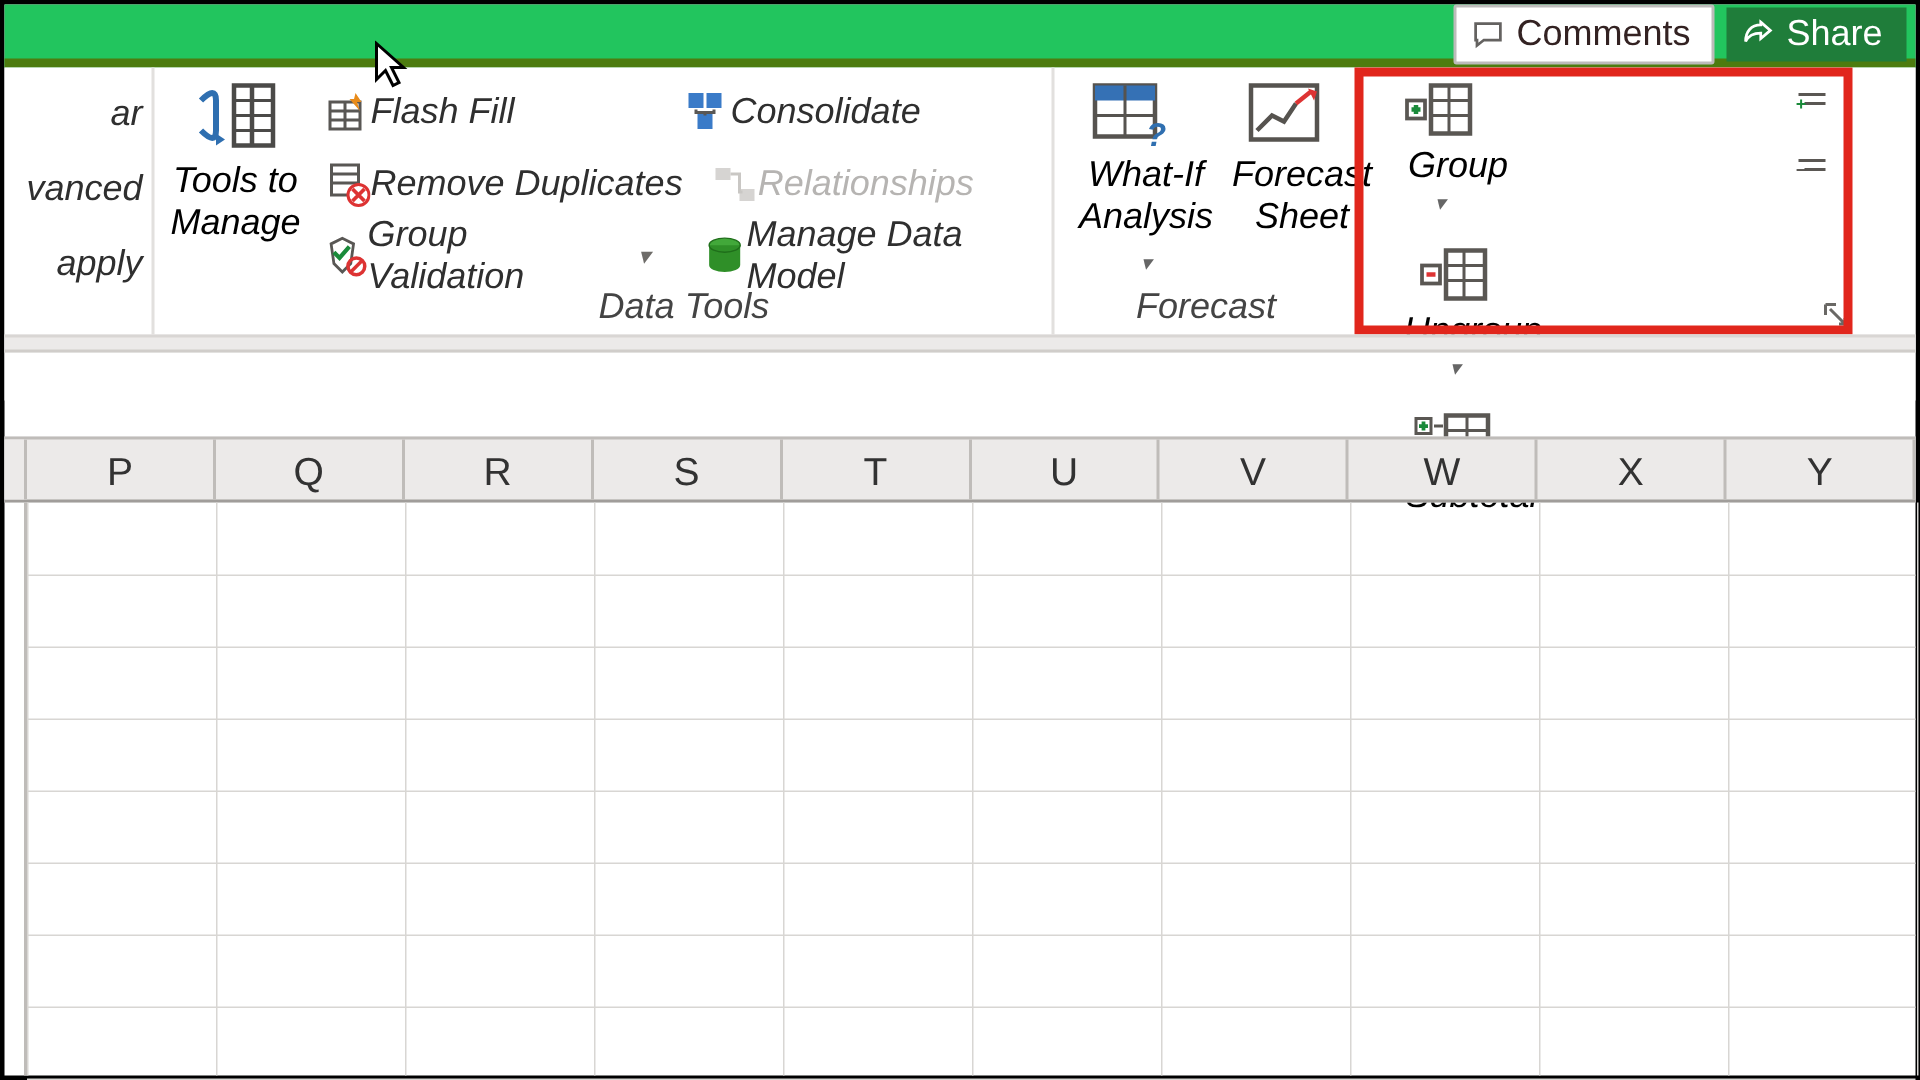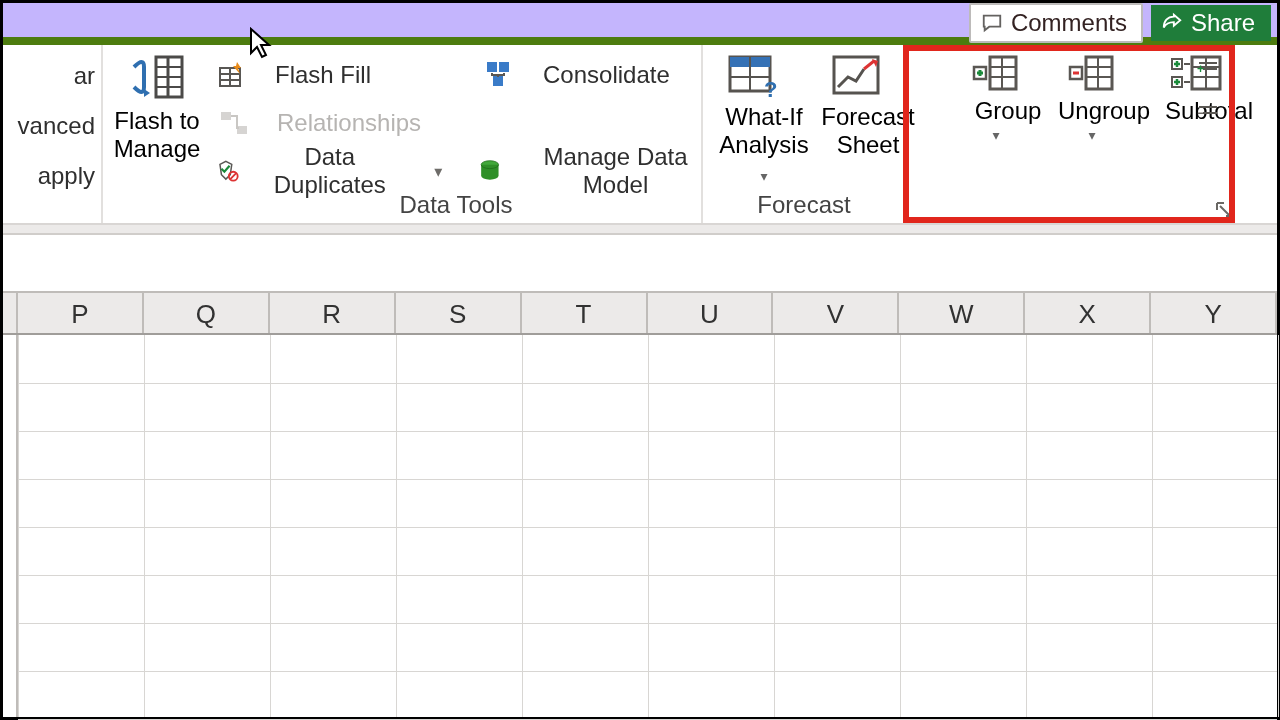--- a/index.html
+++ b/index.html
@@ -1,56 +1,56 @@
 <!DOCTYPE html>
 <html><head>
 <meta charset="utf-8">
 <style>
   * { box-sizing: border-box; margin: 0; padding: 0; }
   html, body { width: 1280px; height: 720px; overflow: hidden; font-family: "Segoe UI", Arial, sans-serif; background: #fff; }
   .frame { width: 1280px; height: 720px; border: 3px solid #000; position: relative; background: #fff; }
 
   
-  .titlebar { position: absolute; left:0; right:0; top:0; height: 42px; background: #c4b5fd; border-bottom: 8px solid #4d7c0f; }
+  .titlebar { position: absolute; left:0; right:0; top:0; height: 42px; background: #22c55e; border-bottom: 6px solid #4d7c0f; }
   .title-right { position: absolute; right: 6px; top: 4px; display: flex; gap: 8px; align-items:center; height: 32px;}
   .comments-btn { display:flex; align-items:center; gap:8px; border:2px solid #bdbbba; border-top-width:2px; border-radius:2px; padding:4px 14px 4px 10px; background:#fff; font-size:24px; color:#322; }
   .share-btn { display:flex; align-items:center; gap:8px; background:#1f7d3a; color:#fff; font-size:24px; padding:4px 16px 4px 10px; }
 
   
-  .ribbon { position:absolute; left:0; right:0; top:42px; height:222px; background:#fff; display:flex; }
+  .ribbon { position:absolute; left:0; right:0; top:42px; height:222px; background:#fff; display:flex;font-style:italic; }
   .ribbon-bottom { position:absolute; left:0; right:0; top:220px; height:12px; background:#eceae9; border-top:2px solid #d9d6d4; border-bottom:2px solid #d0cdca;}
   .group { height:178px; position:relative; }
   .group-sep { width:2px; background:#e2e0de; height:178px; }
   .group-label { position:absolute; bottom:4px; left:0; right:0; text-align:center; font-size:24px; color:#444; }
   .txt { font-size:24px; color:#2f2f2f; }
   .disabled { color:#b6b4b2; }
 
   
   .g-sort { width:98px; padding:6px 4px 0 0; }
   .g-sort .row { height:50px; display:flex; align-items:center; justify-content:flex-end; padding-right:2px; }
 
   
   .g-textcol { width:108px; display:flex; flex-direction:column; align-items:center; padding-top:8px;}
   .g-textcol .lbl { text-align:center; font-size:24px; line-height:28px; margin-top:6px;}
 
   
   .g-datatools { width:490px; padding:6px 0 0 6px;}
   .dt-row { display:flex; gap:18px; height:48px; align-items:center; }
-  .dt-item { display:flex; align-items:center; gap:28px;text-align:center; }
+  .dt-item { display:flex; align-items:center; gap:0; }
   .dt-item svg, .dt-item .ico { width:30px; height:30px; }
 
   
   .g-forecast { width:202px; display:flex; gap:8px; justify-content:center; padding-top:8px;}
   .big-btn { display:flex; flex-direction:column; align-items:center; width:96px;}
   .big-btn .lbl { text-align:center; font-size:24px; line-height:28px; margin-top:4px;padding-left:24px;}
   .chev { font-size:14px; color:#666; margin-top:2px;}
 
   
   .g-outline { width:332px; padding-top:8px; position:relative;}
-  .outline-row { display:flex; gap:20px; justify-content:flex-end; padding-left:20px;}
+  .outline-row { display:flex; gap:20px; justify-content:flex-end; padding-left:20px;flex-direction:column;}
   .red-box { position:absolute; border:6px solid #e1261c; pointer-events:none; left:-4px; top:0px; width:332px; height:178px;}
   .tiny-icons { position:absolute; right:18px; top:14px; display:flex; flex-direction:column; gap:28px;}
   .launcher { position:absolute; right:6px; bottom:4px; width:18px; height:18px;}
 
   
   .colhead { position:absolute; left:0; right:0; top:288px; height:44px; border-top:2px solid #bfbcb9; border-bottom:2px solid #a09d9a; background:#eceae9; display:flex; }
   .colhead .rowh { width:15px; border-right:2px solid #bfbcb9; background:#eceae9;}
   .colhead .ch { width:126px; text-align:center; font-size:26px; color:#323232; border-right:2px solid #bfbcb9; line-height:42px;}
   
   .grid { position:absolute; left:0; right:0; top:332px; bottom:0; }
@@ -100,21 +100,21 @@
     <div class="group g-textcol">
       <svg width="58" height="48" viewBox="0 0 58 48">
         <path d="M6 14 q10 -10 10 0 v20 q0 10 -10 0" fill="none" stroke="#2f6fb0" stroke-width="4"></path>
         <path d="M16 36 l6 4 -6 4z" fill="#2f6fb0"></path>
         <rect x="28" y="4" width="26" height="40" fill="#fff" stroke="#4b4a48" stroke-width="3"></rect>
         <line x1="40" y1="4" x2="40" y2="44" stroke="#4b4a48" stroke-width="3"></line>
         <line x1="28" y1="14" x2="54" y2="14" stroke="#4b4a48" stroke-width="2"></line>
         <line x1="28" y1="24" x2="54" y2="24" stroke="#4b4a48" stroke-width="2"></line>
         <line x1="28" y1="34" x2="54" y2="34" stroke="#4b4a48" stroke-width="2"></line>
       </svg>
-      <div class="lbl"><span>Flash to</span><br><span>Manage</span></div>
+      <div class="lbl"><span>Tools to</span><br><span>Manage</span></div>
     </div>
 
     <div class="group g-datatools">
       <div class="dt-row">
         <div class="dt-item">
           <svg class="ico" viewBox="0 0 30 30">
             <rect x="3" y="8" width="20" height="18" fill="#fff" stroke="#595754" stroke-width="2"></rect>
             <line x1="3" y1="14" x2="23" y2="14" stroke="#595754" stroke-width="2"></line>
             <line x1="3" y1="20" x2="23" y2="20" stroke="#595754" stroke-width="2"></line>
             <line x1="13" y1="8" x2="13" y2="26" stroke="#595754" stroke-width="2"></line>
@@ -126,38 +126,48 @@
           <svg class="ico" viewBox="0 0 30 30">
             <rect x="2" y="2" width="10" height="10" fill="#3a7bc8"></rect>
               <rect x="14" y="2" width="10" height="10" fill="#3a7bc8"></rect>
             <rect x="8" y="16" width="10" height="10" fill="#3a7bc8"></rect>
             <path d="M7 13 v2 h12 v-2 M13 15 v2" fill="none" stroke="#595754" stroke-width="2"></path>
           </svg>
           <span class="txt">Consolidate</span>
         </div>
       </div>
       <div class="dt-row">
+        <div class="dt-item">
+          <svg class="ico" viewBox="0 0 30 30">
+            <rect x="4" y="2" width="18" height="20" fill="#fff" stroke="#595754" stroke-width="2"></rect>
+            <line x1="4" y1="8" x2="22" y2="8" stroke="#595754" stroke-width="2"></line>
+              <line x1="4" y1="14" x2="22" y2="14" stroke="#595754" stroke-width="2"></line>
+            <circle cx="22" cy="22" r="7" fill="#fff" stroke="#d33" stroke-width="2"></circle>
+              <path d="M18 18 l8 8 M26 18 l-8 8" stroke="#d33" stroke-width="2.5"></path>
+          </svg>
+          <span class="txt">Remove Duplicates</span>
+        </div>
         <div class="dt-item" style="margin-left:2px">
           <svg class="ico" viewBox="0 0 30 30">
             <rect x="2" y="4" width="10" height="8" fill="#d6d4d2"></rect>
               <rect x="18" y="18" width="10" height="8" fill="#d6d4d2"></rect>
             <path d="M12 8 h6 v12 h2" fill="none" stroke="#c9c7c4" stroke-width="2"></path>
           </svg>
           <span class="txt disabled">Relationships</span>
         </div>
       </div>
       <div class="dt-row">
         <div class="dt-item">
           <svg class="ico" viewBox="0 0 30 30">
             <path d="M4 6 l8 -4 8 4 -2 14 -6 6 -6 -6z" fill="none" stroke="#595754" stroke-width="2"></path>
             <path d="M6 12 l4 4 7 -8" fill="none" stroke="#1a8a3a" stroke-width="3"></path>
             <circle cx="22" cy="22" r="6" fill="none" stroke="#d33" stroke-width="2.5"></circle>
               <line x1="18" y1="26" x2="26" y2="18" stroke="#d33" stroke-width="2.5"></line>
           </svg>
-          <span class="txt">Data Duplicates</span>
+          <span class="txt">Group Validation</span>
           <span class="txt" style="margin-left:14px;color:#6e6c69;font-size:16px">▾</span>
         </div>
         <div class="dt-item" style="margin-left:18px">
           <svg class="ico" viewBox="0 0 30 30">
             <ellipse cx="15" cy="7" rx="11" ry="5" fill="#42a83a"></ellipse>
               <path d="M4 7 v14 a11 5 0 0 0 22 0 V7" fill="#2f8f28"></path>
               <ellipse cx="15" cy="7" rx="11" ry="5" fill="none" stroke="#1f6e1a" stroke-width="1"></ellipse>
           </svg>
           <span class="txt">Manage Data Model</span>
         </div>

